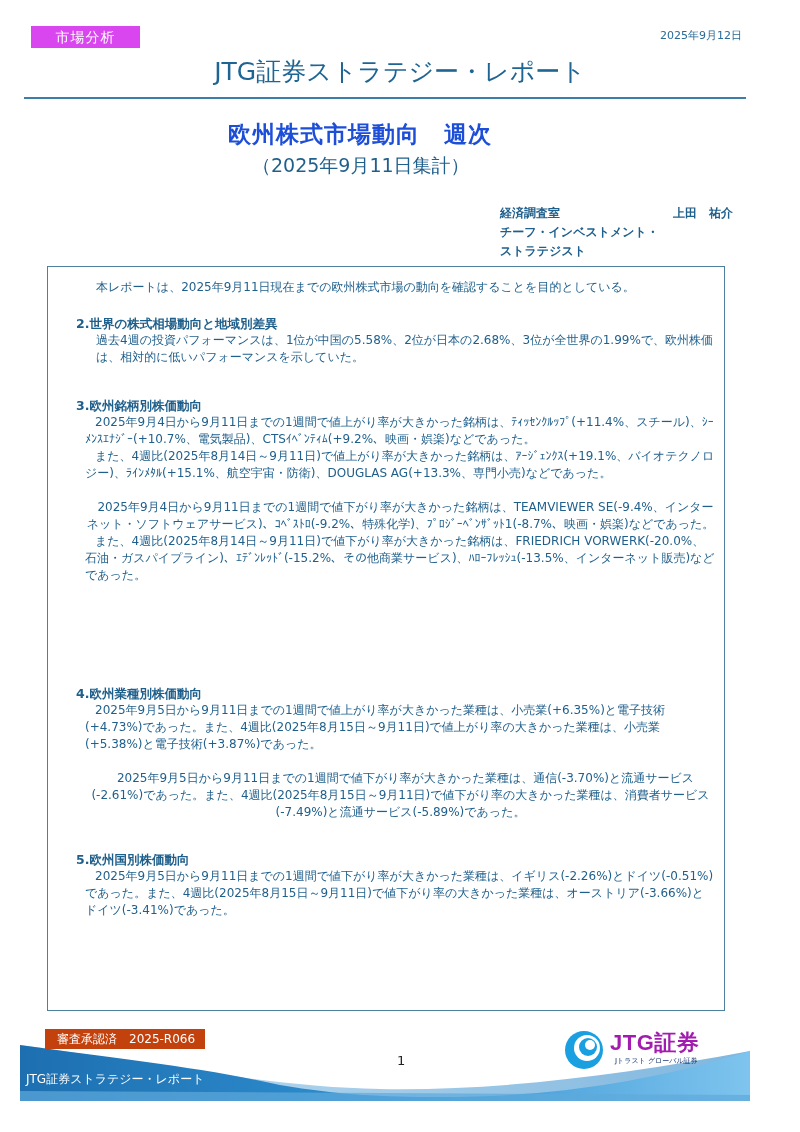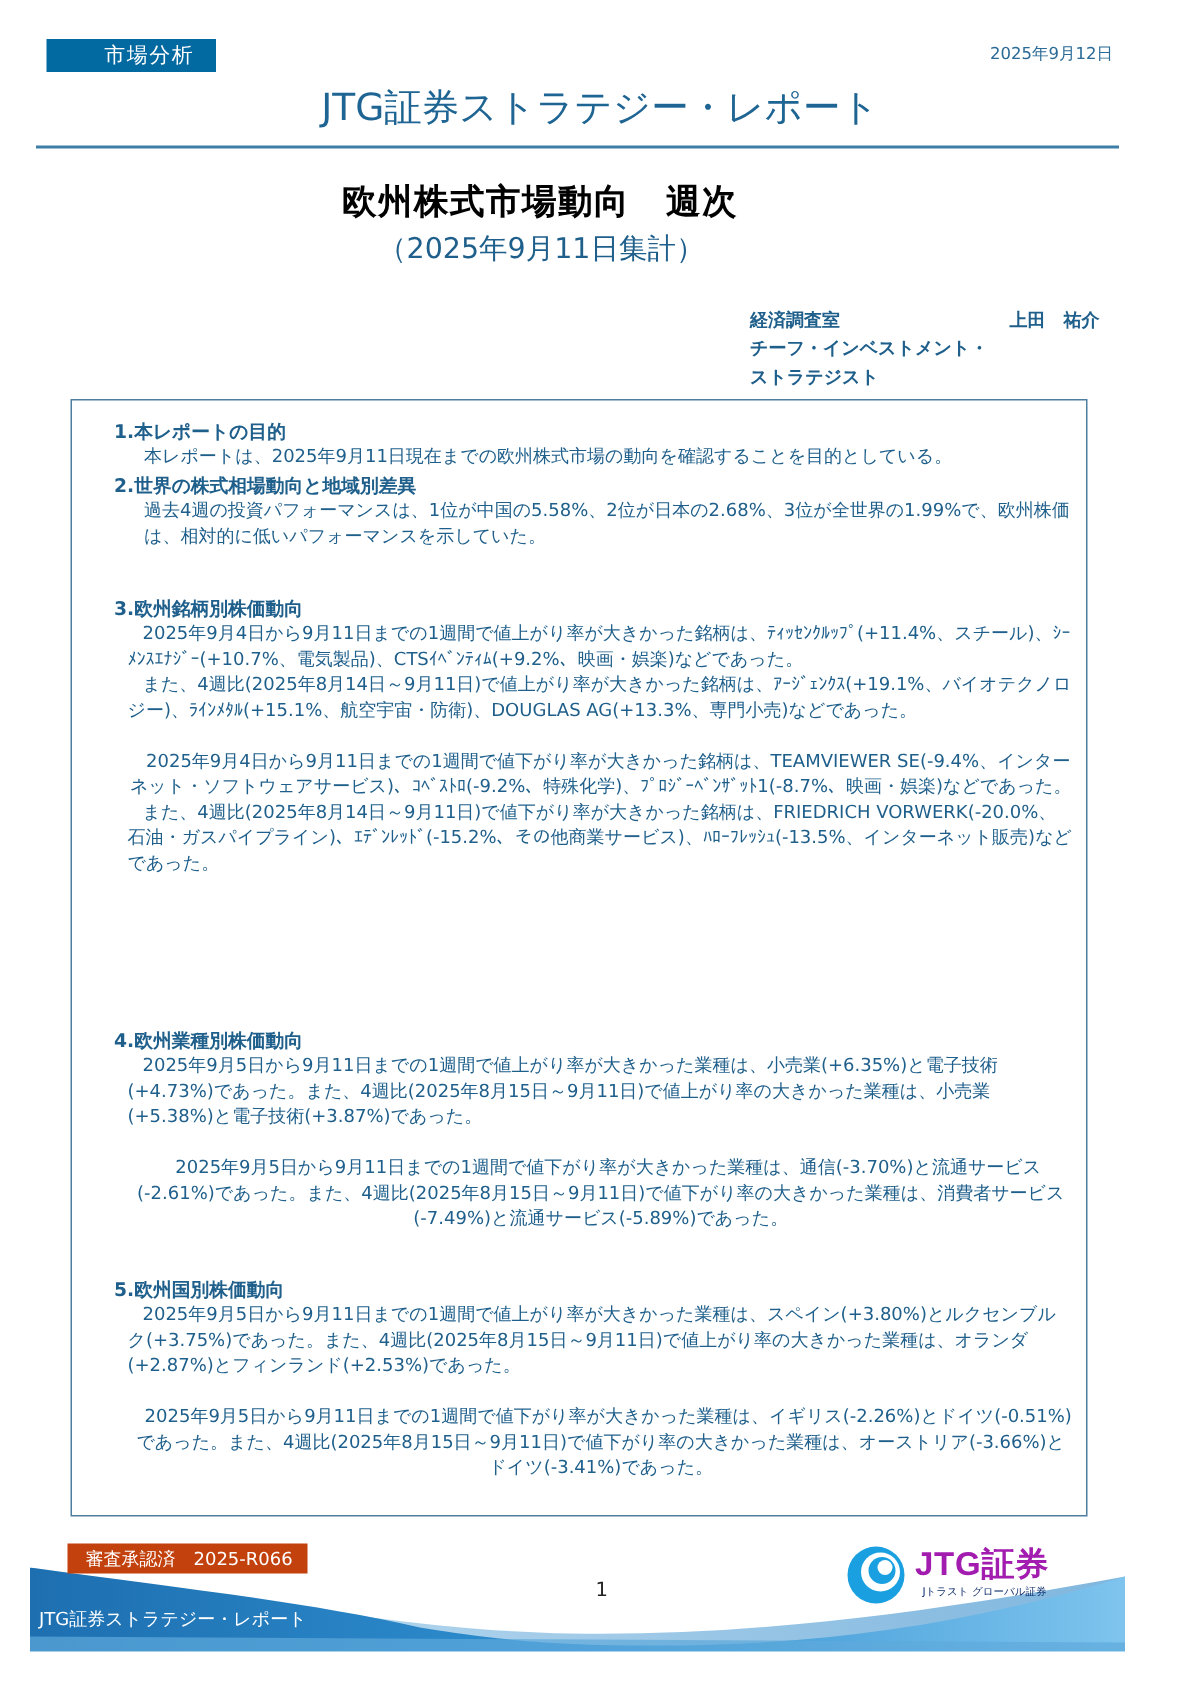--- a/index.html
+++ b/index.html
@@ -1,26 +1,26 @@
 <!DOCTYPE html>
 <html><head>
 <meta charset="utf-8">
 <style>
   html, body { margin: 0; padding: 0; background: #ffffff; }
   body { width: 800px; height: 1132px; position: relative; overflow: hidden;
          font-family: "DejaVu Sans", "Liberation Sans", sans-serif; color: #1f5f8b; }
-  .tag { position: absolute; left: 31px; top: 26px; width: 89px; height: 22px;
-         background: #0369a1; color: #ffffff; font-size: 14px; line-height: 22px;
-         text-align: center; letter-spacing: 1px; padding-left: 24px; }
+  .tag { position: absolute; left: 31px; top: 26px; width: 109px; height: 22px;
+         background: #d946ef; color: #ffffff; font-size: 14px; line-height: 22px;
+         text-align: center; letter-spacing: 1px; }
   .date { position: absolute; right: 58px; top: 28px; font-size: 11px; color: #2a6a96; }
   .brand-title { position: absolute; left: 0; width: 800px; top: 55px; text-align: center;
                  font-size: 25px; color: #1f6593; letter-spacing: 0px; }
   .hr { position: absolute; left: 24px; top: 97px; width: 722px; height: 2px; background: #3d7ea8; }
   .main-title { position: absolute; left: 228px; top: 119px; font-size: 23px; font-weight: bold;
-                color: #000000; letter-spacing: 1px; }
+                color: #1d4ed8; letter-spacing: 1px; }
   .sub-title { position: absolute; left: 252px; top: 153px; font-size: 19px; font-weight: normal;
                color: #1f5f8b; }
   .author { position: absolute; left: 475px; top: 204px; font-size: 12px; font-weight: bold;
             color: #1f5f8b; line-height: 19px; margin-left: 25px; }
   .author .name { position: absolute; left: 173px; top: 0; white-space: nowrap; }
   .author-line { white-space: nowrap; }
   .box { position: absolute; left: 47px; top: 266px; width: 678px; height: 745px;
          border: 1.5px solid #4f7f9f; box-sizing: border-box; }
   .section { position: absolute; left: 28px; width: 640px; }
   .sec-h { font-size: 12.5px; font-weight: bold; color: #1f5f8b; line-height: 17px; }
@@ -53,21 +53,20 @@
 <div class="author">
   <div class="author-line">経済調査室</div>
   <div class="author-line">チーフ・インベストメント・</div>
   <div class="author-line">ストラテジスト</div>
   <div class="name">上田　祐介</div>
 </div>
 
 <div class="box">
 
   <div class="section" style="top:12px;">
-    <div class="sec-h">1.本レポートの目的</div>
     <div class="para">本レポートは、2025年9月11日現在までの欧州株式市場の動向を確認することを目的としている。</div>
   </div>
 
   <div class="section" style="top:48px;">
     <div class="sec-h">2.世界の株式相場動向と地域別差異</div>
     <div class="para">過去4週の投資パフォーマンスは、1位が中国の5.58%、2位が日本の2.68%、3位が全世界の1.99%で、欧州株価は、相対的に低いパフォーマンスを示していた。</div>
   </div>
 
   <div class="section" style="top:130px;">
     <div class="sec-h">3.欧州銘柄別株価動向</div>
@@ -78,21 +77,20 @@
   </div>
 
   <div class="section" style="top:418px;">
     <div class="sec-h">4.欧州業種別株価動向</div>
     <div class="para ind">2025年9月5日から9月11日までの1週間で値上がり率が大きかった業種は、小売業(+6.35%)と電子技術(+4.73%)であった。また、4週比(2025年8月15日～9月11日)で値上がり率の大きかった業種は、小売業(+5.38%)と電子技術(+3.87%)であった。</div>
     <div class="para ind gap">2025年9月5日から9月11日までの1週間で値下がり率が大きかった業種は、通信(-3.70%)と流通サービス(-2.61%)であった。また、4週比(2025年8月15日～9月11日)で値下がり率の大きかった業種は、消費者サービス(-7.49%)と流通サービス(-5.89%)であった。</div>
   </div>
 
   <div class="section" style="top:584px;">
     <div class="sec-h">5.欧州国別株価動向</div>
-    <div class="para ind">2025年9月5日から9月11日までの1週間で値上がり率が大きかった業種は、スペイン(+3.80%)とルクセンブルク(+3.75%)であった。また、4週比(2025年8月15日～9月11日)で値上がり率の大きかった業種は、オランダ(+2.87%)とフィンランド(+2.53%)であった。</div>
     <div class="para ind gap">2025年9月5日から9月11日までの1週間で値下がり率が大きかった業種は、イギリス(-2.26%)とドイツ(-0.51%)であった。また、4週比(2025年8月15日～9月11日)で値下がり率の大きかった業種は、オーストリア(-3.66%)とドイツ(-3.41%)であった。</div>
   </div>
 </div>
 
 <svg class="footer-band" viewBox="0 0 730 56" preserveAspectRatio="none">
   <defs>
     <linearGradient id="g1" x1="0" y1="0" x2="1" y2="0">
       <stop offset="0" stop-color="#1d6fb0"></stop>
       <stop offset="0.5" stop-color="#2f8fd0"></stop>
       <stop offset="1" stop-color="#7ec4ee"></stop>

